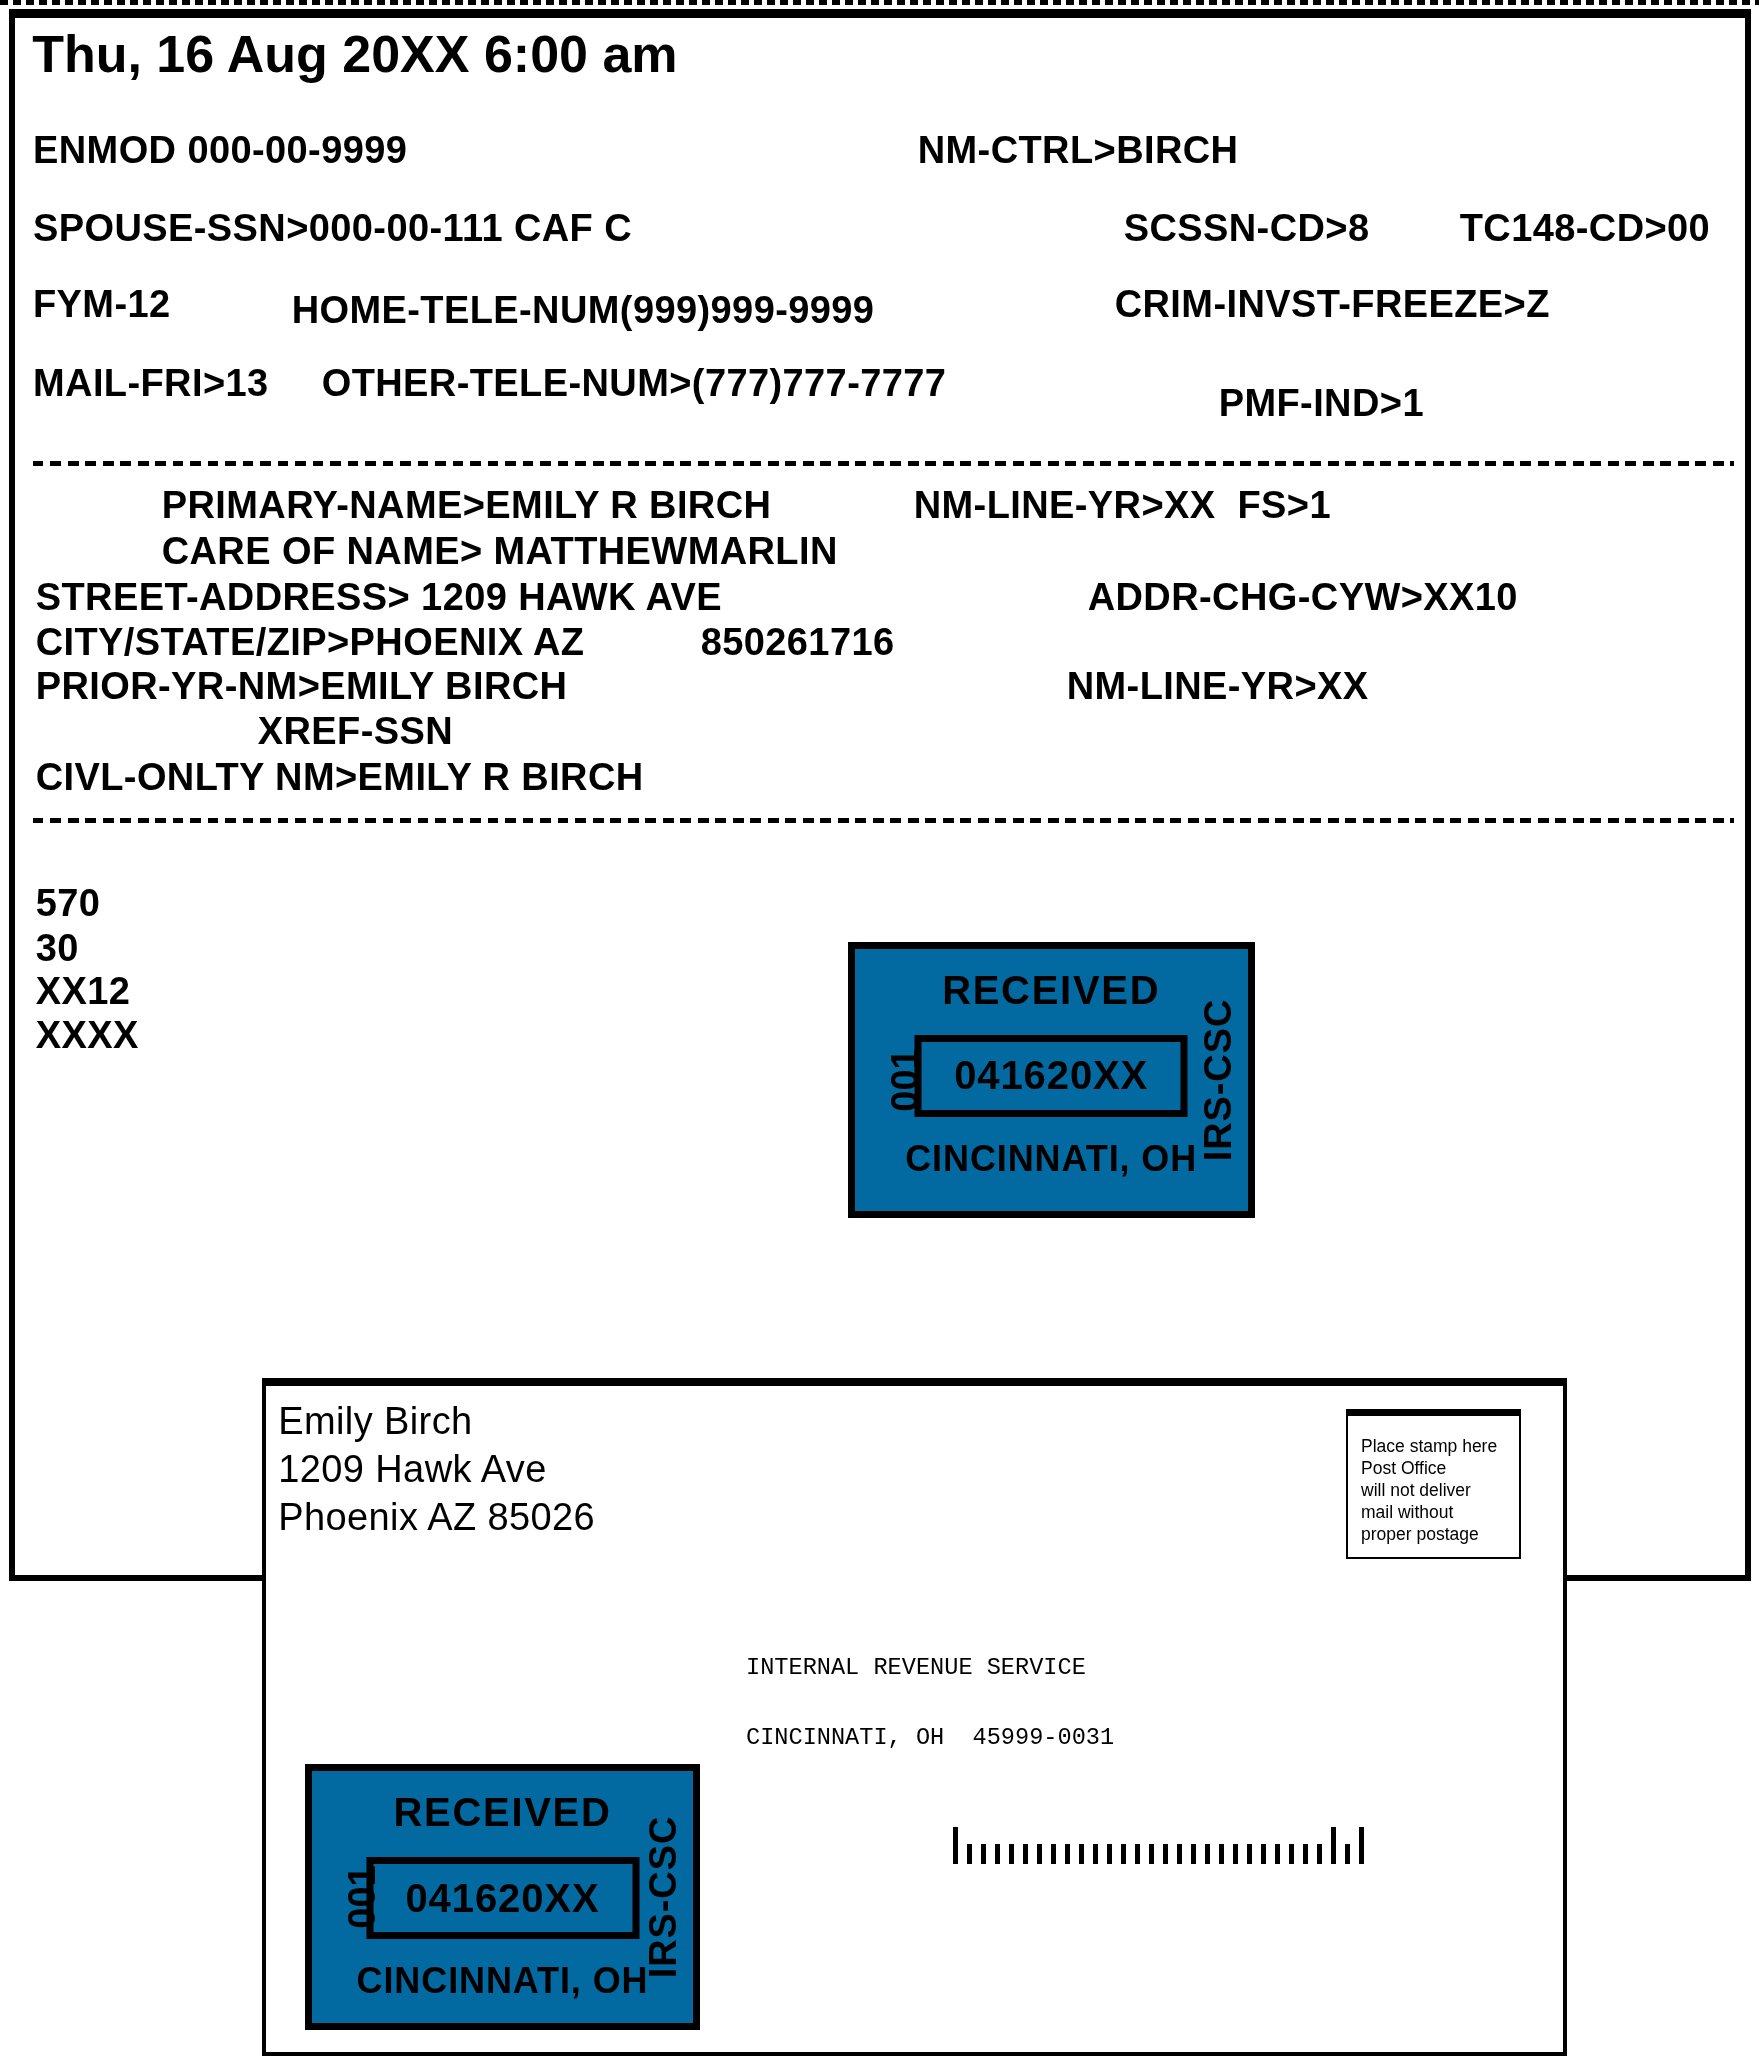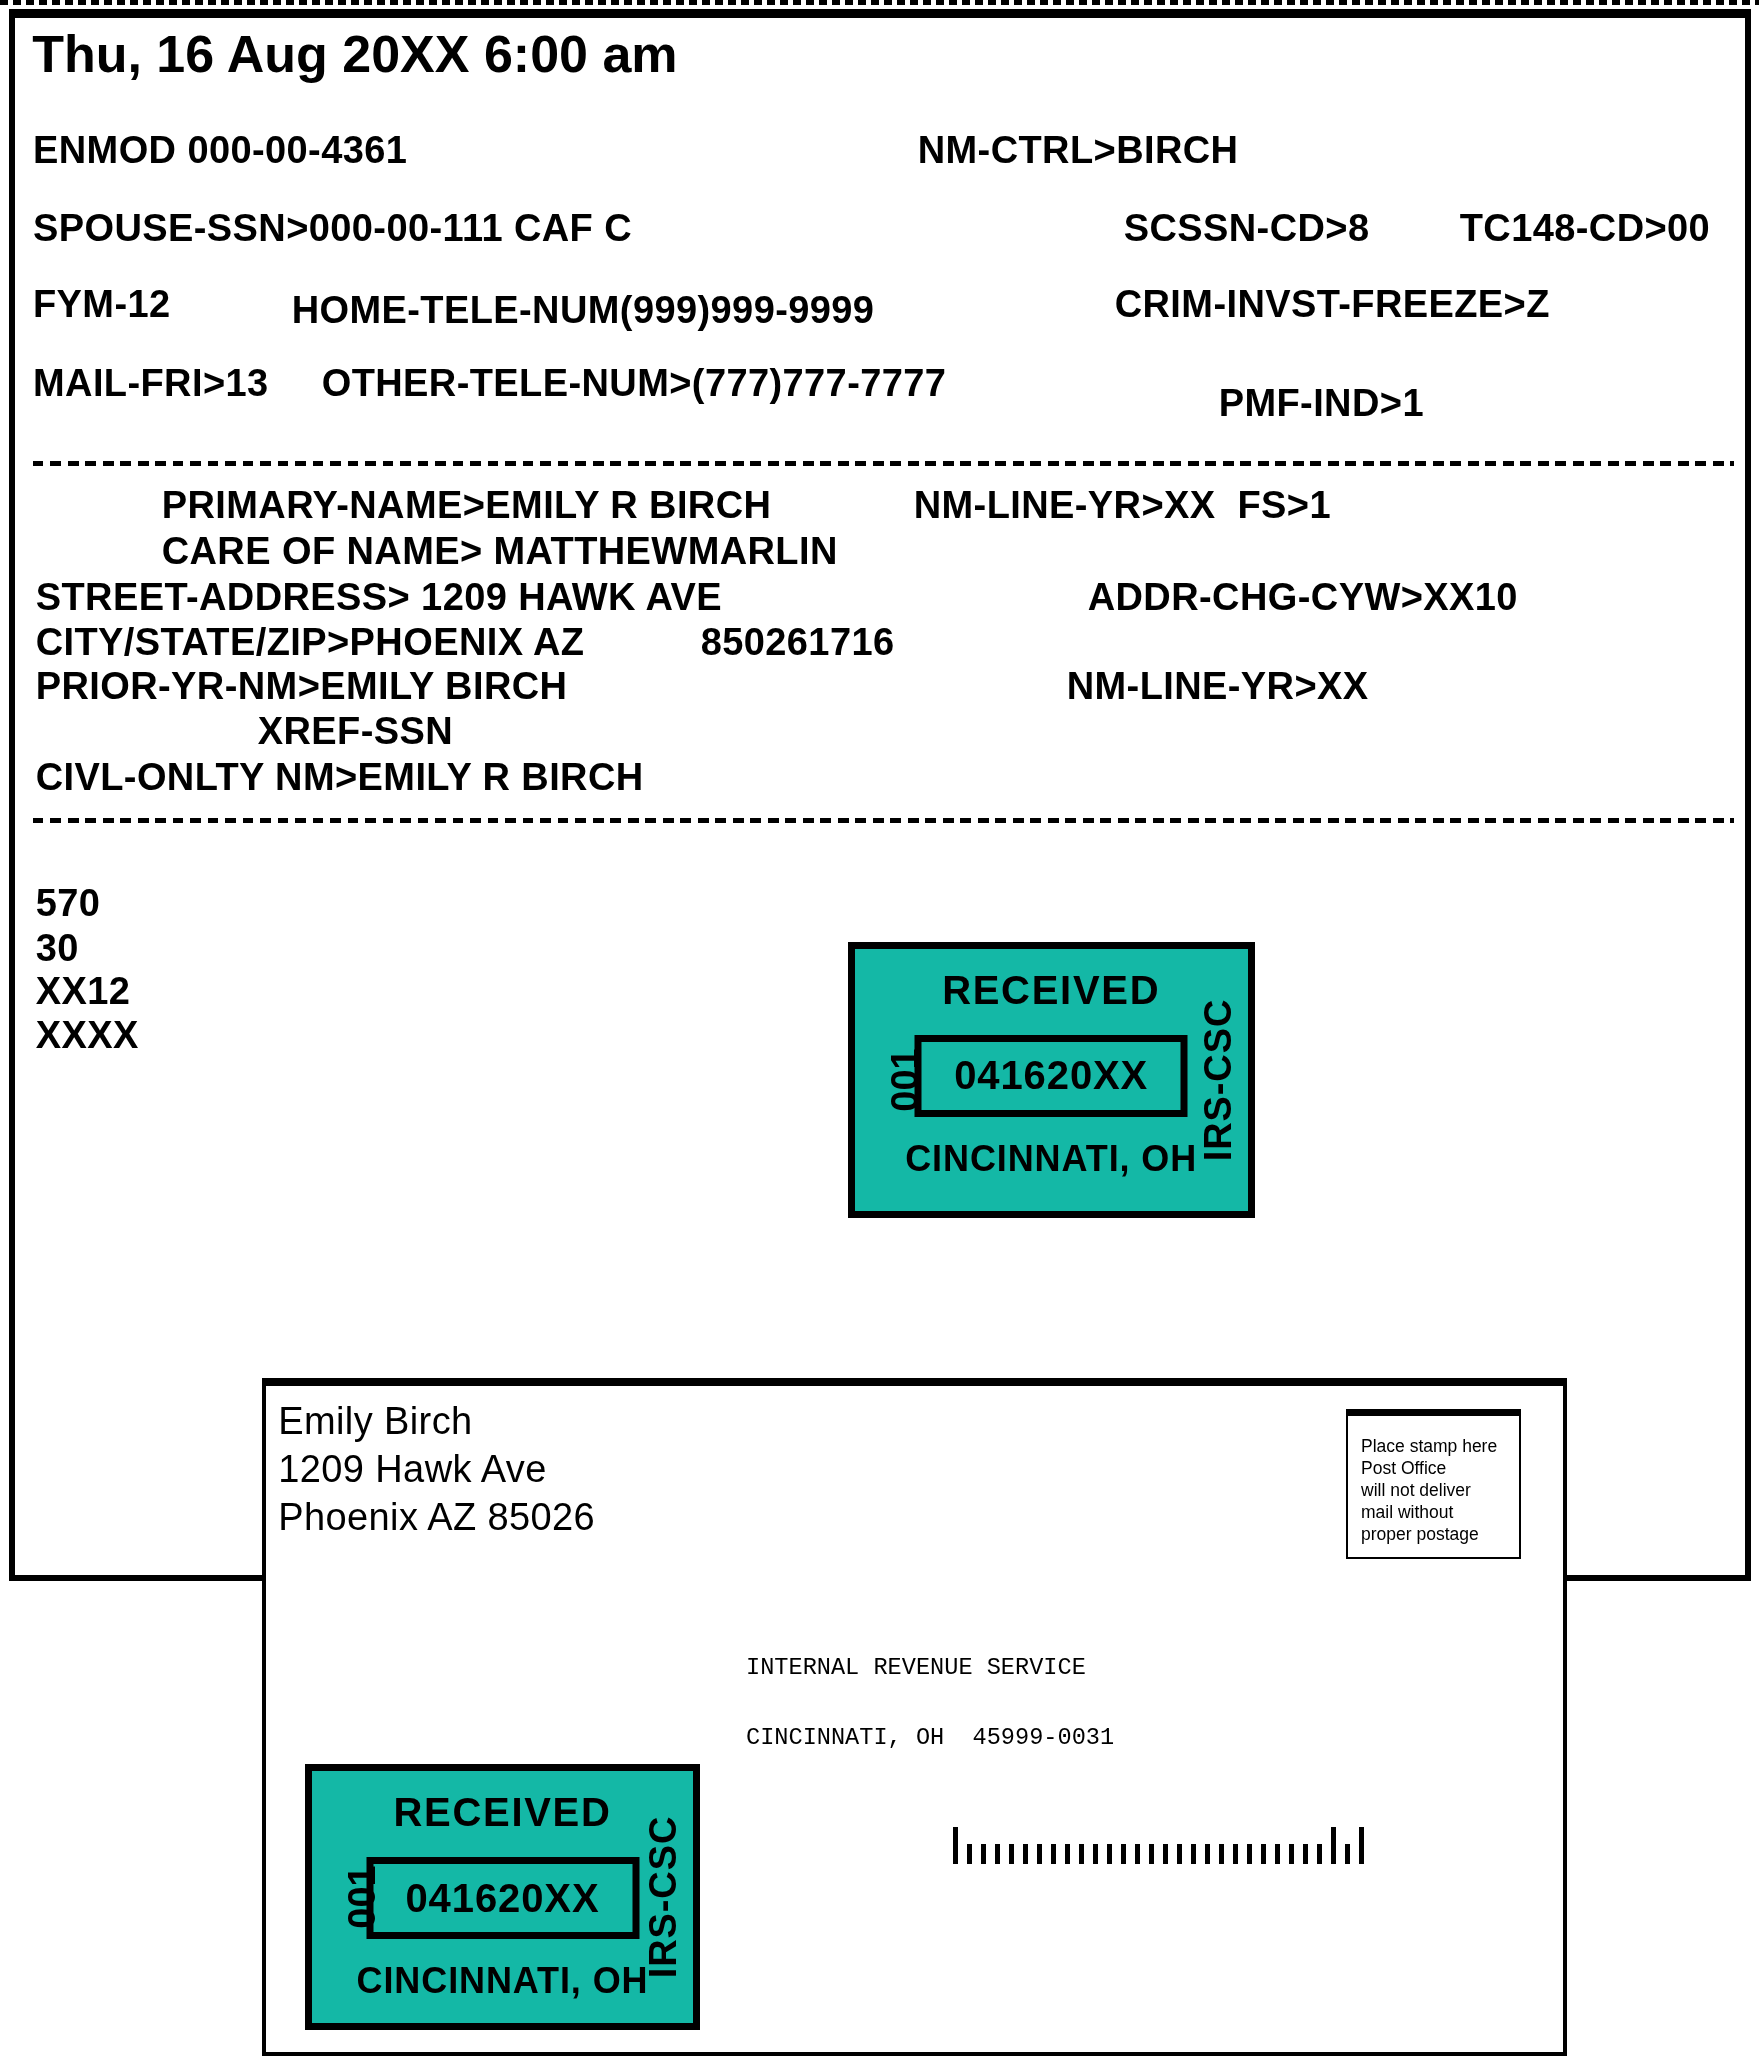--- a/index.html
+++ b/index.html
@@ -35,21 +35,21 @@
     font-weight:bold; font-size:52px; line-height:58px; white-space:pre;
   }
   .dash-line {
     position:absolute; left:18.3px; width:1701px; height:5.2px;
     background:repeating-linear-gradient(90deg,#000 0 10.5px,transparent 10.5px 17.5px);
   }
   
   .stamp {
     position:absolute;
     border:7px solid #000;
-    background:#14b8a6;
+    background:#0369a1;
   }
   .stamp .received {
     position:absolute; top:19px; left:0; width:100%;
     text-align:center; font-size:40px; font-weight:bold; letter-spacing:1.7px;
   }
   .stamp .datebox {
     position:absolute; top:86px; left:50%; transform:translateX(-50%);
     width:273px; height:82px; border:7px solid #000;
     display:flex; align-items:center; justify-content:center;
     font-size:40px; font-weight:bold; letter-spacing:0.9px;
@@ -108,21 +108,21 @@
   .barcode .bar.short { height:20px; }
 </style>
 </head>
 <body>
 
 <div class="scan-noise"></div>
 
 <div class="terminal-box">
   <div class="t-title">Thu, 16 Aug 20XX 6:00 am</div>
 
-  <div class="t" style="left:18.3px;top:112px;">ENMOD 000-00-4361</div>
+  <div class="t" style="left:18.3px;top:112px;">ENMOD 000-00-9999</div>
   <div class="t" style="left:903px;top:112px;">NM-CTRL&gt;BIRCH</div>
 
   <div class="t" style="left:18.3px;top:190px;">SPOUSE-SSN&gt;000-00-111 CAF C</div>
   <div class="t" style="left:1109px;top:190px;">SCSSN-CD&gt;8</div>
   <div class="t" style="left:1445px;top:190px;">TC148-CD&gt;00</div>
 
   <div class="t" style="left:18.3px;top:266px;">FYM-12</div>
   <div class="t" style="left:277px;top:272px;">HOME-TELE-NUM(999)999-9999</div>
   <div class="t" style="left:1100px;top:266px;">CRIM-INVST-FREEZE&gt;Z</div>
 

